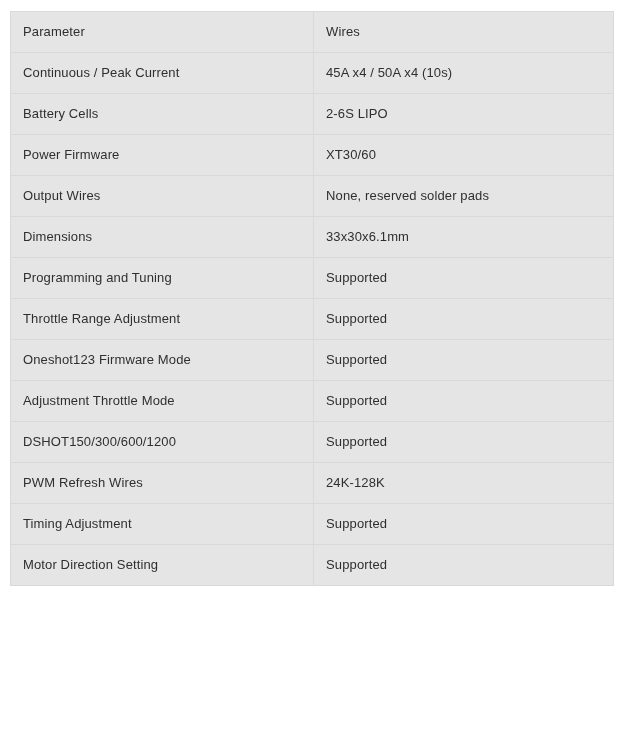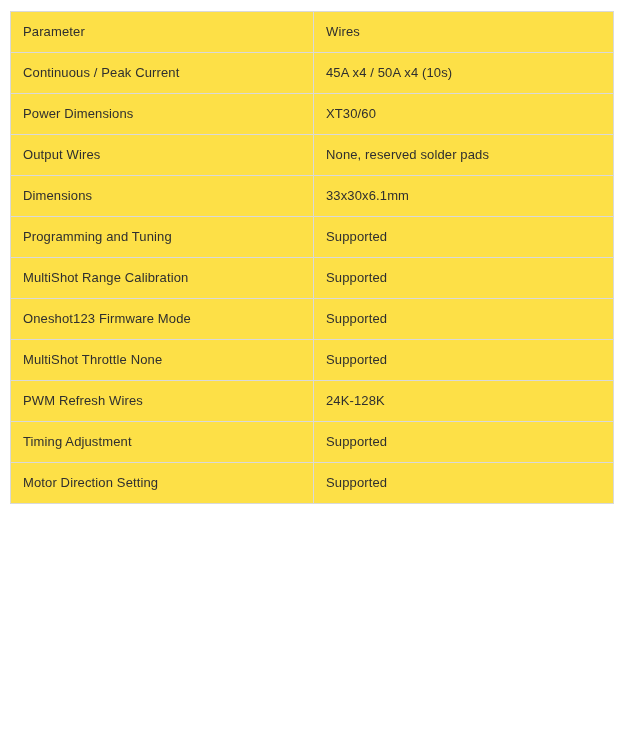--- a/index.html
+++ b/index.html
@@ -36,21 +36,21 @@
     height: 40px;
     padding: 0 0 0 12px;
     margin: 0;
     text-align: left;
     vertical-align: middle;
     font-size: 13px;
     font-weight: normal;
     line-height: 16px;
     color: #2f2f2f;
     letter-spacing: 0.01em;
-    background: #fde047;
+    background: #e5e5e5;
     overflow: hidden;
     white-space: nowrap;
   }
 
   table.spec-table thead th {
     color: #2f2f2f;
     font-weight: normal;
   }
 </style>
 </head>
@@ -67,45 +67,53 @@
         <th>Parameter</th>
         <th>Wires</th>
       </tr>
     </thead>
     <tbody id="table-body">
         <tr>
           <td>Continuous / Peak Current</td>
           <td>45A x4 / 50A x4 (10s)</td>
         </tr>
         <tr>
-          <td>Power Dimensions</td>
+          <td>Battery Cells</td>
+          <td>2-6S LIPO</td>
+        </tr>
+        <tr>
+          <td>Power Firmware</td>
           <td>XT30/60</td>
         </tr>
         <tr>
           <td>Output Wires</td>
           <td>None, reserved solder pads</td>
         </tr>
         <tr>
           <td>Dimensions</td>
           <td>33x30x6.1mm</td>
         </tr>
         <tr>
           <td>Programming and Tuning</td>
           <td>Supported</td>
         </tr>
         <tr>
-          <td>MultiShot Range Calibration</td>
+          <td>Throttle Range Adjustment</td>
           <td>Supported</td>
         </tr>
         <tr>
           <td>Oneshot123 Firmware Mode</td>
           <td>Supported</td>
         </tr>
         <tr>
-          <td>MultiShot Throttle None</td>
+          <td>Adjustment Throttle Mode</td>
+          <td>Supported</td>
+        </tr>
+        <tr>
+          <td>DSHOT150/300/600/1200</td>
           <td>Supported</td>
         </tr>
         <tr>
           <td>PWM Refresh Wires</td>
           <td>24K-128K</td>
         </tr>
         <tr>
           <td>Timing Adjustment</td>
           <td>Supported</td>
         </tr>

